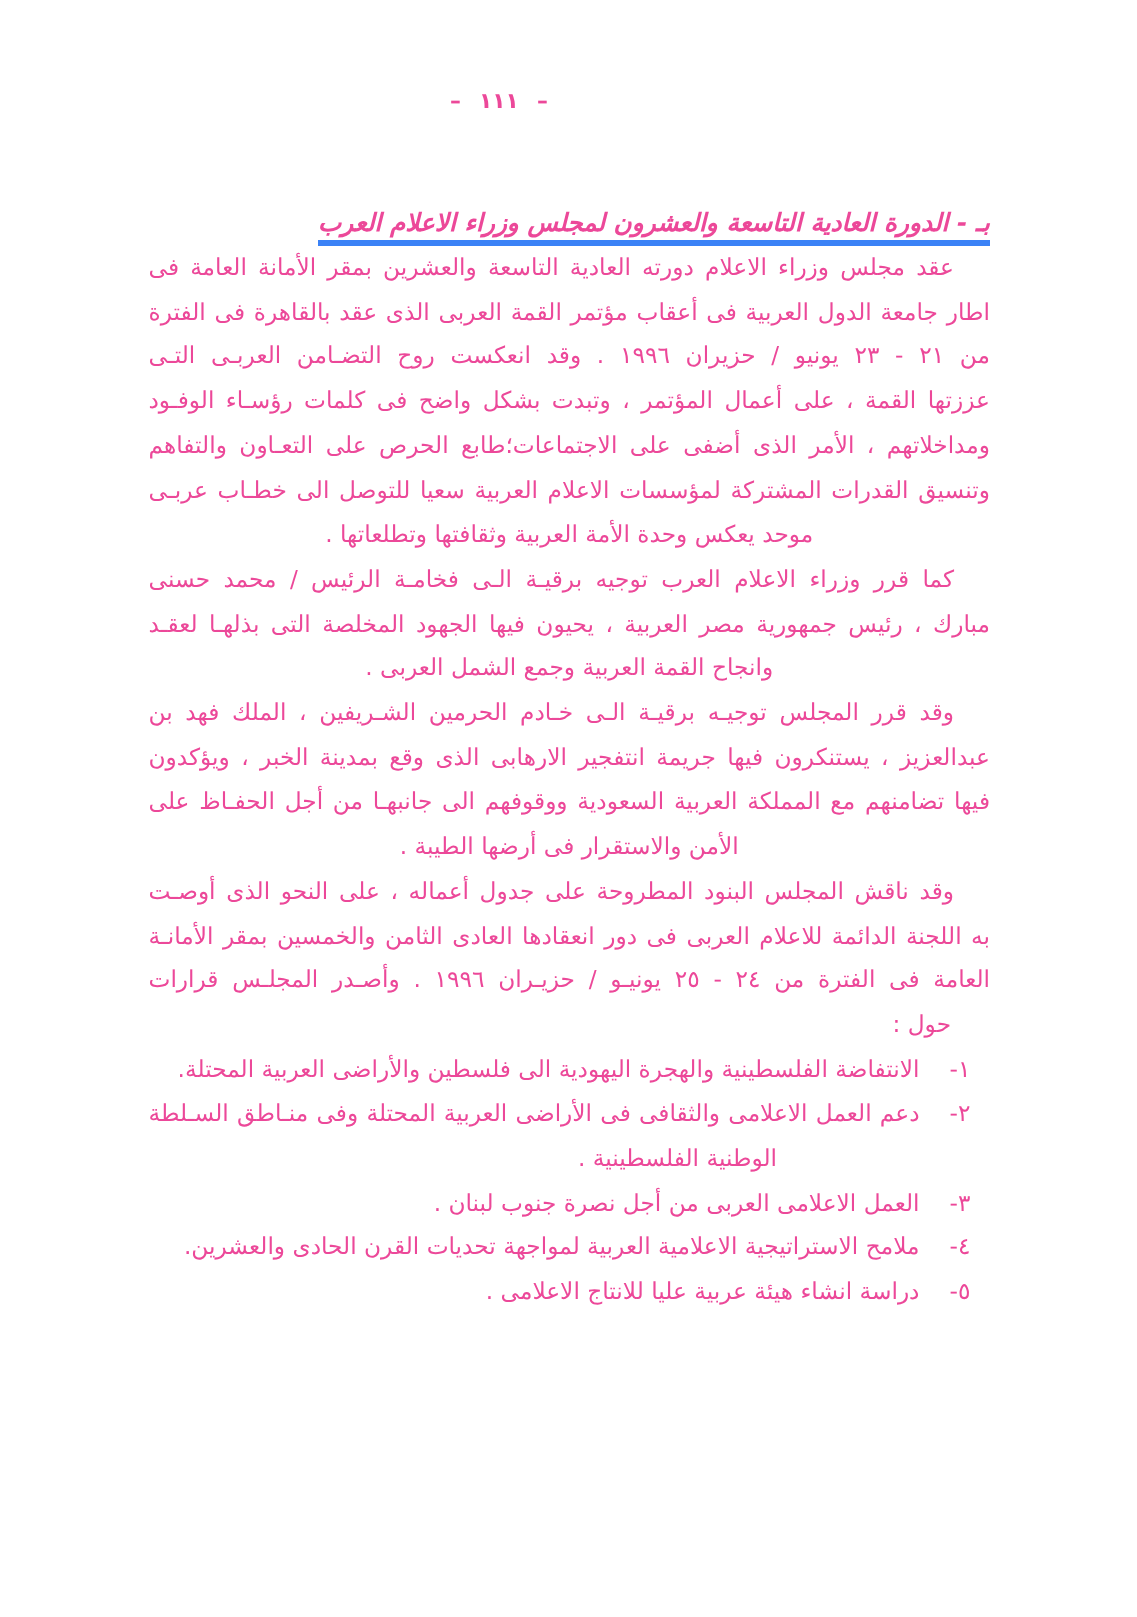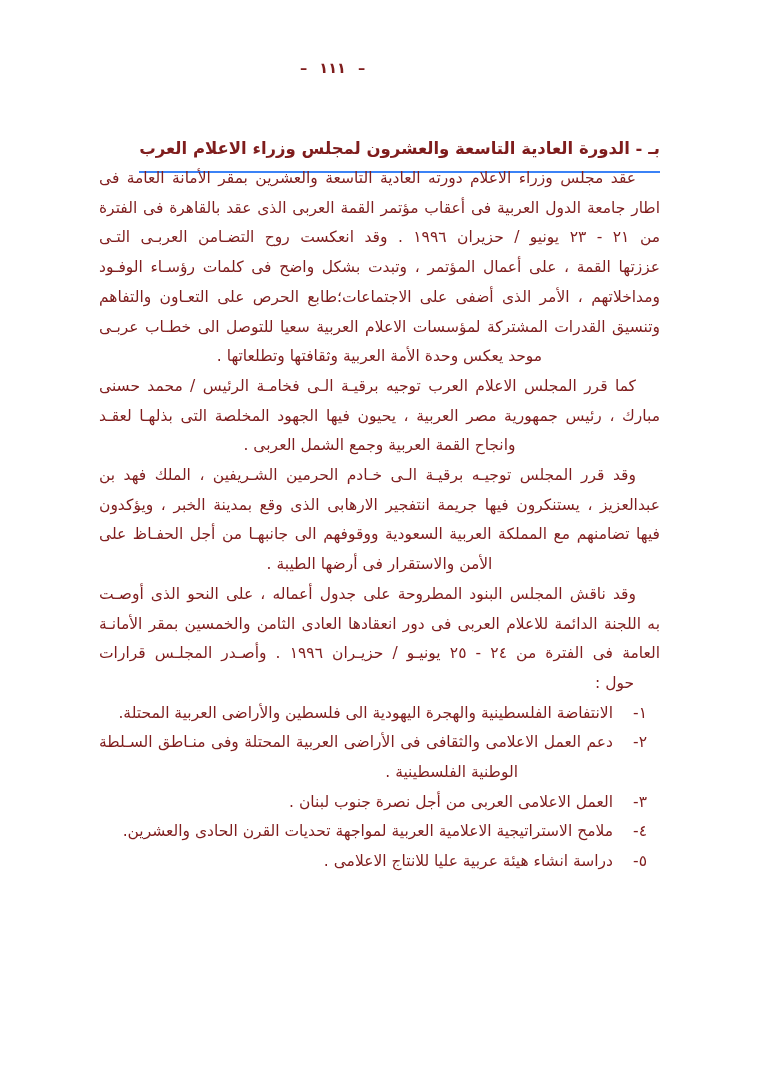--- a/index.html
+++ b/index.html
@@ -3,21 +3,21 @@
 <meta charset="utf-8">
 <style>
   html,body { margin:0; padding:0; background:#e8e8e8; }
   .sheet {
     position:relative;
     width:758px; height:1078px;
     margin:0 auto;
     background:#ffffff;
     overflow:hidden;
     font-family:"DejaVu Sans", sans-serif;
-    color:#7f1d1d;
+    color:#ec4899;
   }
   .pagenum {
     position:absolute;
     top:60px; left:300px;
     direction:rtl;
     font-size:14.5px;
     font-weight:bold;
     word-spacing:7px;
     letter-spacing:1px;
   }
@@ -29,22 +29,23 @@
     font-size:15.5px;
     line-height:29.7px;
   }
   .heading {
     font-weight:bold;
     font-size:16.5px;
     line-height:30px;
     white-space:nowrap;
   }
   .heading .hline {
-    border-bottom:2px solid #3b82f6;
-    padding-bottom:13px;
+    border-bottom:4px solid #3b82f6;
+    padding-bottom:2px;
+    font-style:italic;
   }
   .line {
     line-height:29.7px;
     text-align:justify;
     text-align-last:justify;
   }
   .line.first   { padding-right:24px; }
   .line.center  { text-align:center;  text-align-last:center; }
   .line.end     { text-align:right;   text-align-last:right; padding-right:26px; }
   .line.plain   { text-align:center;   text-align-last:right; }
@@ -64,21 +65,21 @@
         <div>
           <div class="line first">عقد مجلس وزراء الاعلام دورته العادية التاسعة والعشرين بمقر الأمانة العامة فى</div>
           <div class="line">اطار جامعة الدول العربية فى أعقاب مؤتمر القمة العربى الذى عقد بالقاهرة فى الفترة</div>
           <div class="line">من ٢١ - ٢٣ يونيو / حزيران ١٩٩٦ . وقد انعكست روح التضـامن العربـى التـى</div>
           <div class="line">عززتها القمة ، على أعمال المؤتمر ، وتبدت بشكل واضح فى كلمات رؤسـاء الوفـود</div>
           <div class="line">ومداخلاتهم ، الأمر الذى أضفى على الاجتماعات؛طابع الحرص على التعـاون والتفاهم</div>
           <div class="line">وتنسيق القدرات المشتركة لمؤسسات الاعلام العربية سعيا للتوصل الى خطـاب عربـى</div>
           <div class="line center">موحد يعكس وحدة الأمة العربية وثقافتها وتطلعاتها .</div>
         </div>
         <div>
-          <div class="line first">كما قرر المجلس الاعلام العرب توجيه برقيـة الـى فخامـة الرئيس / محمد حسنى</div>
+          <div class="line first">كما قرر وزراء الاعلام العرب توجيه برقيـة الـى فخامـة الرئيس / محمد حسنى</div>
           <div class="line">مبارك ، رئيس جمهورية مصر العربية ، يحيون فيها الجهود المخلصة التى بذلهـا لعقـد</div>
           <div class="line center">وانجاح القمة العربية وجمع الشمل العربى .</div>
         </div>
         <div>
           <div class="line first">وقد قرر المجلس توجيـه برقيـة الـى خـادم الحرمين الشـريفين ، الملك فهد بن</div>
           <div class="line">عبدالعزيز ، يستنكرون فيها جريمة انتفجير الارهابى الذى وقع بمدينة الخبر ،  ويؤكدون</div>
           <div class="line">فيها تضامنهم مع المملكة العربية السعودية ووقوفهم الى جانبهـا من أجل الحفـاظ على</div>
           <div class="line center">الأمن والاستقرار فى أرضها الطيبة .</div>
         </div>
         <div>

